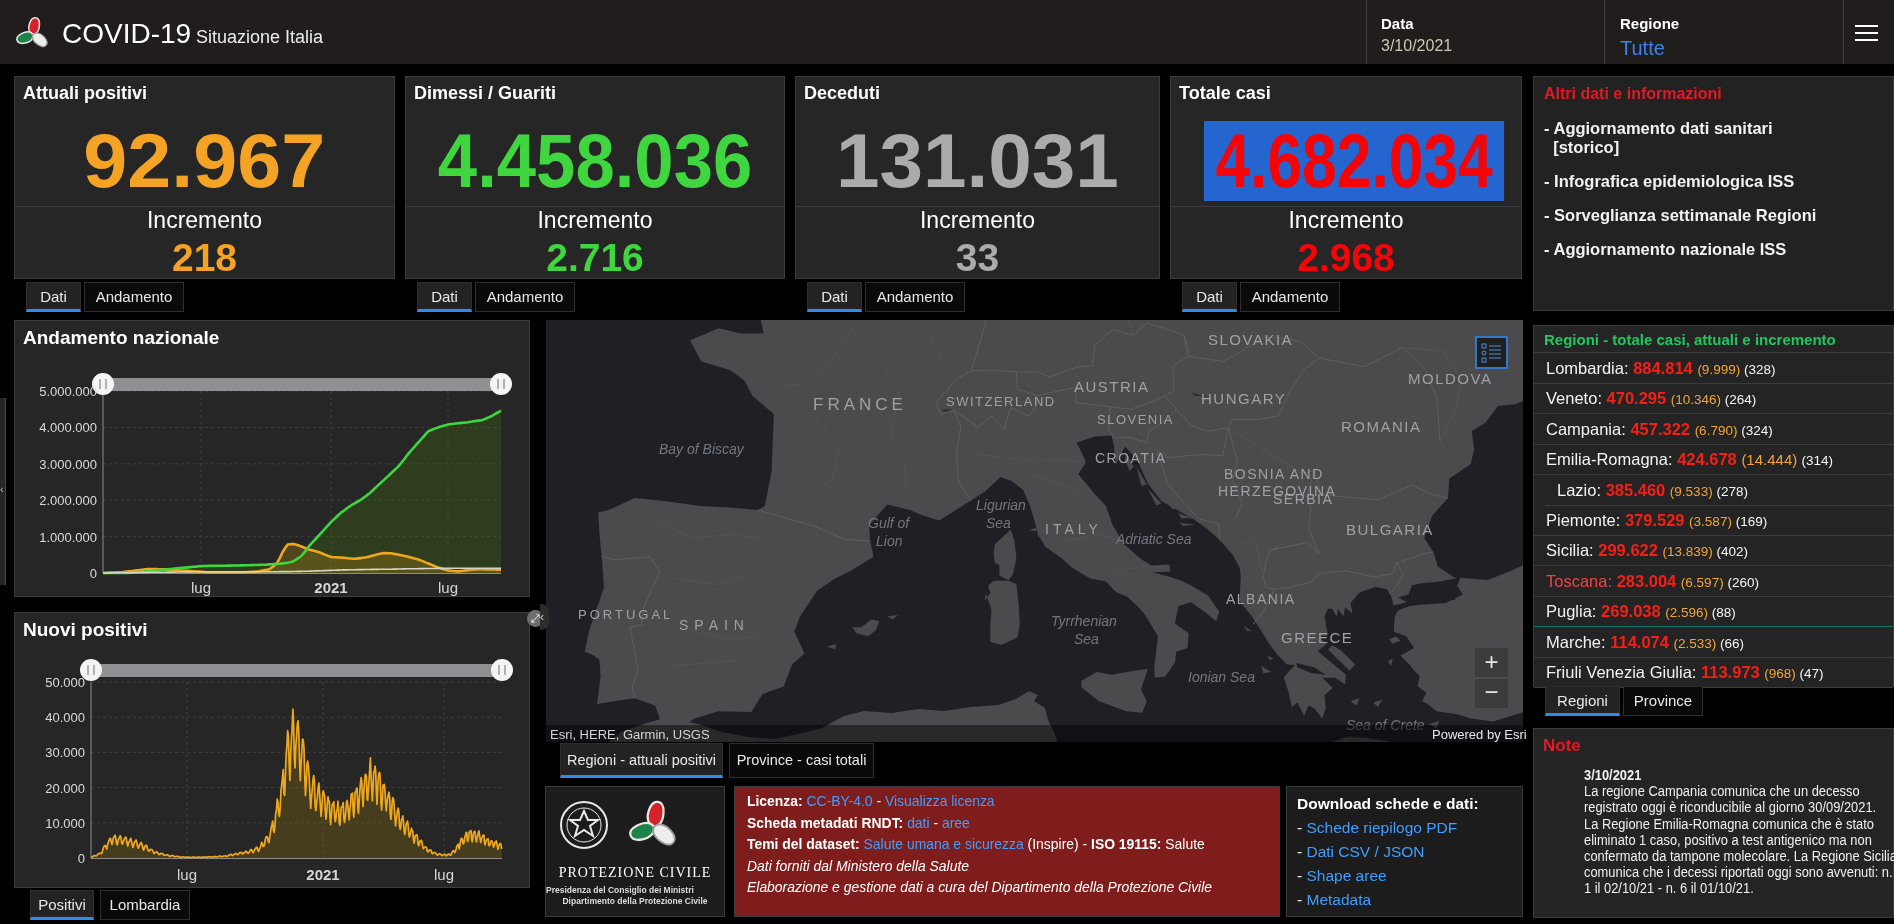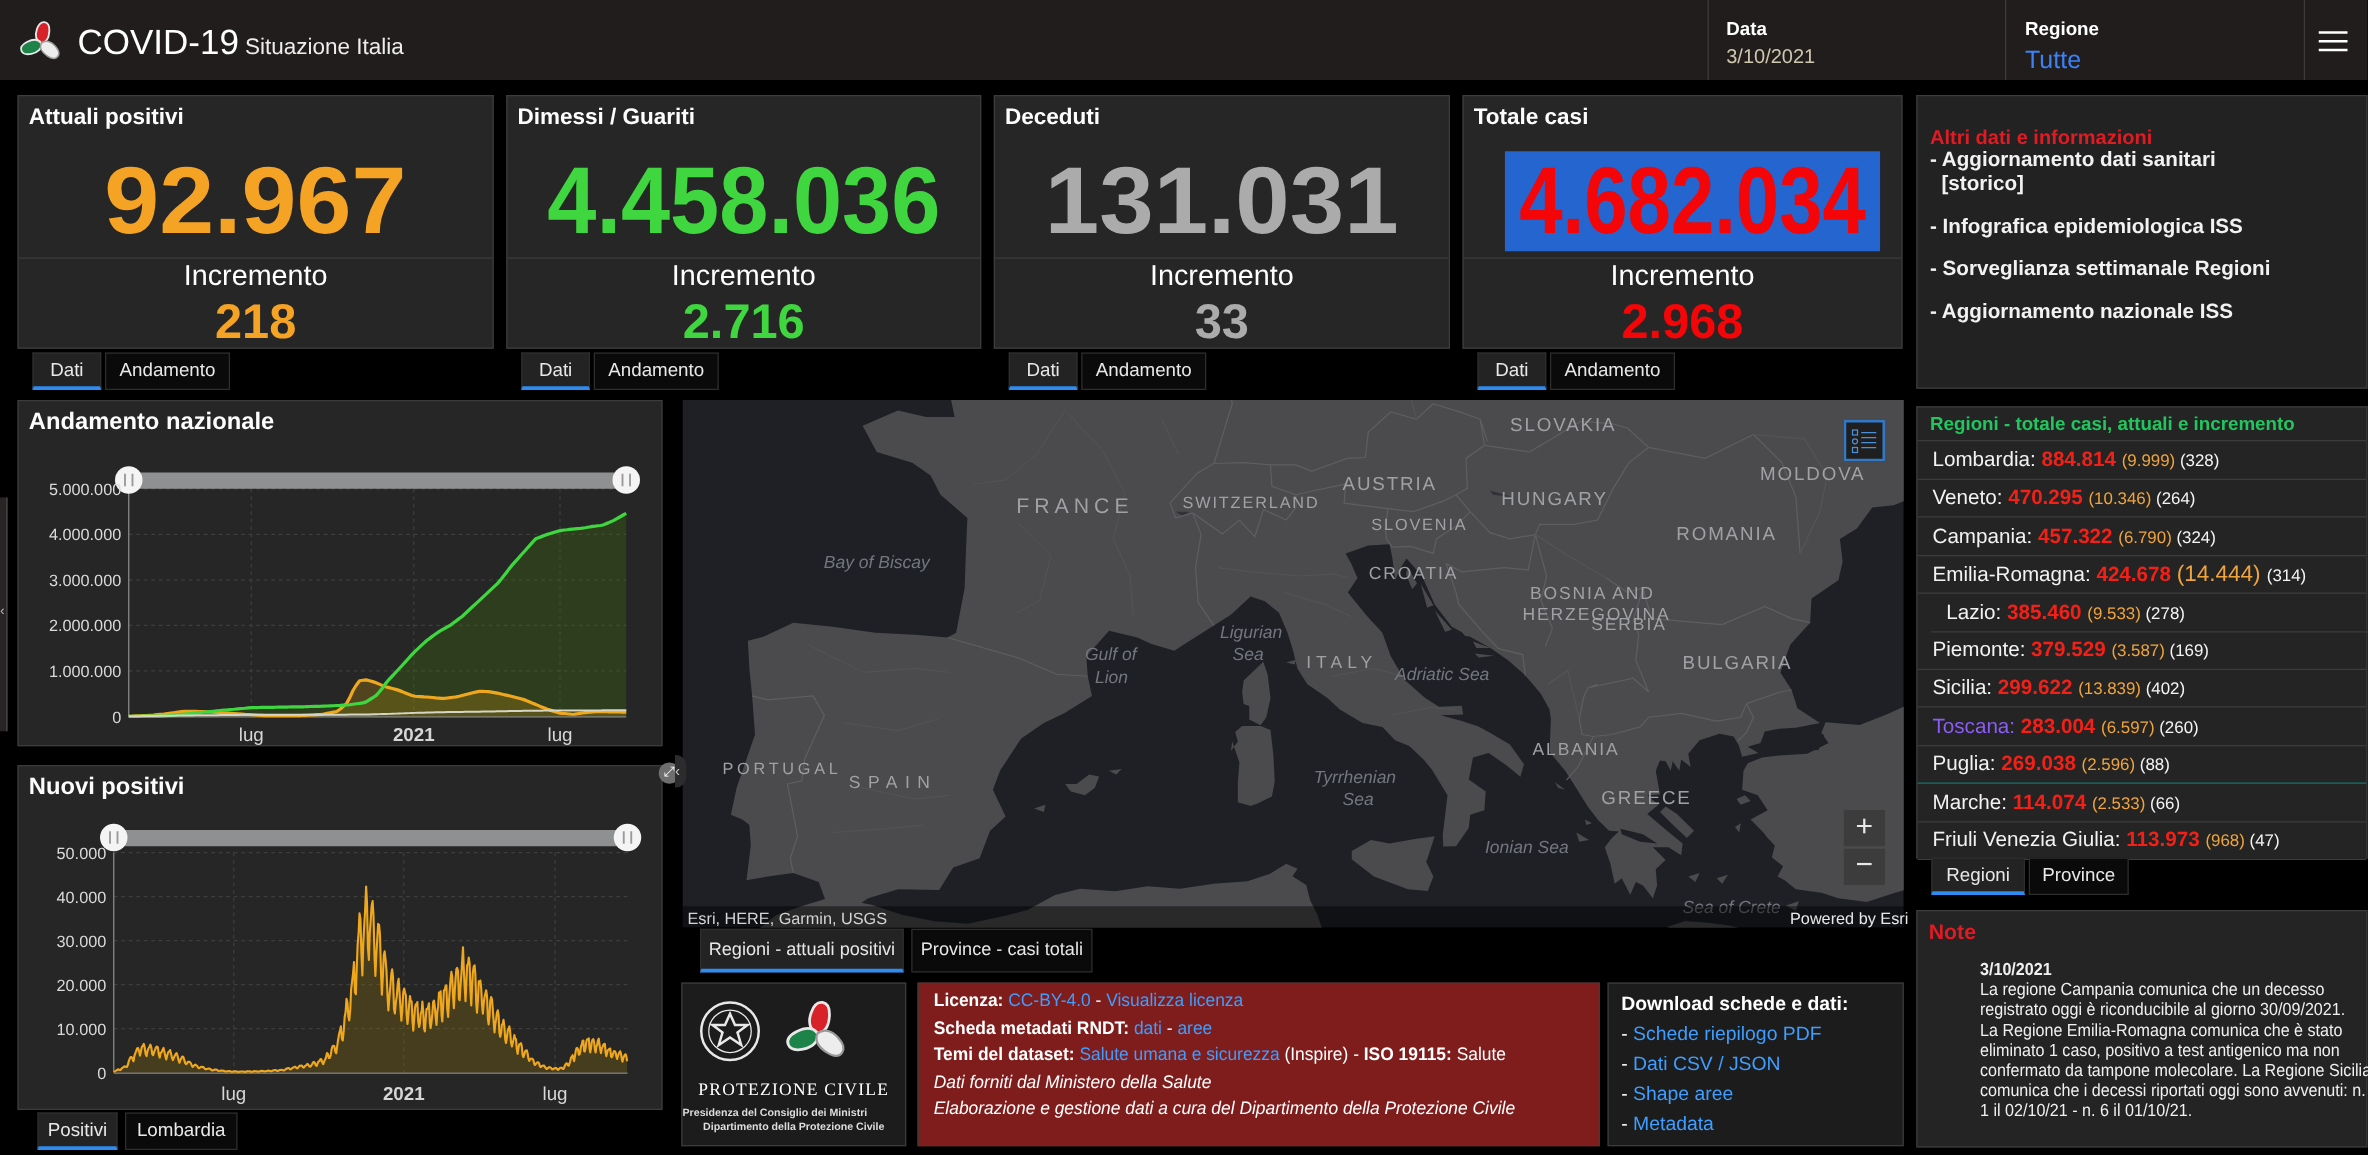--- a/index.html
+++ b/index.html
@@ -67,21 +67,21 @@
 <div class="panel" style="left:1170px;top:76px;width:352px;height:203px">
 <div class="ctitle" style="left:8px;top:6px;font-size:18px">Totale casi</div>
 <div class="bignum" style="top:40px;color:#f40508"><span style="background:#2565cf;padding:0 14px;line-height:80px;display:inline-block;transform:scaleX(0.82);transform-origin:50% 50%;">4.682.034</span></div>
 <div class="abs" style="left:0;top:129px;width:100%;border-top:1px solid #3c3c3c"></div>
 <div class="inctit">Incremento</div>
 <div class="incnum" style="color:#f40508">2.968</div>
 </div>
 <div class="tab on" style="left:1182px;top:282px;width:55px">Dati</div>
 <div class="tab" style="left:1240px;top:282px;width:100px">Andamento</div>
 <div class="panel" style="left:1533px;top:76px;width:361px;height:235px;background:#222;font-weight:bold">
-<div class="abs" style="left:10px;top:25px;font-size:16px;color:#e01b24">Altri dati e informazioni</div>
+<div class="abs" style="left:10px;top:8px;font-size:16px;color:#e01b24">Altri dati e informazioni</div>
 <div class="abs" style="left:10px;top:42px;font-size:16.5px;color:#f2f2f2;line-height:19px">- Aggiornamento dati sanitari<br>&nbsp;&nbsp;[storico]</div>
 <div class="abs" style="left:10px;top:95px;font-size:16.5px;color:#f2f2f2">- Infografica epidemiologica ISS</div>
 <div class="abs" style="left:10px;top:129px;font-size:16.5px;color:#f2f2f2">- Sorveglianza settimanale Regioni</div>
 <div class="abs" style="left:10px;top:163px;font-size:16.5px;color:#f2f2f2">- Aggiornamento nazionale ISS</div>
 </div>
 <div class="panel" style="left:14px;top:320px;width:516px;height:277px">
 <div class="ctitle" style="left:8px;top:6px">Andamento nazionale</div>
 <svg style="left:0;top:0" width="516" height="277" viewBox="0 0 516 277">
 <g stroke="#3e3e3e" stroke-dasharray="3,3">
 <line x1="88" y1="215.6" x2="486" y2="215.6"></line>
@@ -307,29 +307,29 @@
 <div class="panel" style="left:1533px;top:325px;width:361px;height:362px;background:#242424;border-bottom:none">
 <div class="abs" style="left:10px;top:5px;font-size:15px;font-weight:bold;color:#22c55e">Regioni - totale casi, attuali e incremento</div>
 <div class="abs" style="left:0;top:26px;width:100%;border-top:1px solid #3c3c3c"></div>
 <div class="abs" style="left:0;top:27px;width:100%;height:31px;border-bottom:1px solid #3c3c3c;line-height:30px;white-space:nowrap;overflow:hidden">
 <span style="font-size:16.5px;color:#f2f2f2;margin-left:12px">Lombardia: </span><span style="font-size:16.5px;font-weight:bold;color:#f32017">884.814 </span><span style="font-size:13.5px;color:#f0a53c">(9.999) </span><span style="font-size:13.5px;color:#f5f5f5">(328)</span></div>
     <div class="abs" style="left:0;top:57px;width:100%;height:31px;border-bottom:1px solid #3c3c3c;line-height:30px;white-space:nowrap;overflow:hidden">
 <span style="font-size:16.5px;color:#f2f2f2;margin-left:12px">Veneto: </span><span style="font-size:16.5px;font-weight:bold;color:#f32017">470.295 </span><span style="font-size:13.5px;color:#f0a53c">(10.346) </span><span style="font-size:13.5px;color:#f5f5f5">(264)</span></div>
     <div class="abs" style="left:0;top:88px;width:100%;height:31px;border-bottom:1px solid #3c3c3c;line-height:30px;white-space:nowrap;overflow:hidden">
 <span style="font-size:16.5px;color:#f2f2f2;margin-left:12px">Campania: </span><span style="font-size:16.5px;font-weight:bold;color:#f32017">457.322 </span><span style="font-size:13.5px;color:#f0a53c">(6.790) </span><span style="font-size:13.5px;color:#f5f5f5">(324)</span></div>
     <div class="abs" style="left:0;top:118px;width:100%;height:31px;border-bottom:1px solid #3c3c3c;line-height:30px;white-space:nowrap;overflow:hidden">
-<span style="font-size:16.5px;color:#f2f2f2;margin-left:12px">Emilia-Romagna: </span><span style="font-size:16.5px;font-weight:bold;color:#f32017">424.678 </span><span style="font-size:18px;color:#f0a53c">(14.444) </span><span style="font-size:13.5px;color:#f5f5f5">(314)</span></div>
+<span style="font-size:16.5px;color:#f2f2f2;margin-left:12px">Emilia-Romagna: </span><span style="font-size:16.5px;font-weight:bold;color:#f32017">424.678 </span><span style="font-size:15px;color:#f0a53c">(14.444) </span><span style="font-size:13.5px;color:#f5f5f5">(314)</span></div>
     <div class="abs" style="left:11px;top:149px;width:100%;height:31px;border-bottom:1px solid #3c3c3c;line-height:30px;white-space:nowrap;overflow:hidden">
 <span style="font-size:16.5px;color:#f2f2f2;margin-left:12px">Lazio: </span><span style="font-size:16.5px;font-weight:bold;color:#f32017">385.460 </span><span style="font-size:13.5px;color:#f0a53c">(9.533) </span><span style="font-size:13.5px;color:#f5f5f5">(278)</span></div>
     <div class="abs" style="left:0;top:179px;width:100%;height:31px;border-bottom:1px solid #3c3c3c;line-height:30px;white-space:nowrap;overflow:hidden">
 <span style="font-size:16.5px;color:#f2f2f2;margin-left:12px">Piemonte: </span><span style="font-size:16.5px;font-weight:bold;color:#f32017">379.529 </span><span style="font-size:13.5px;color:#f0a53c">(3.587) </span><span style="font-size:13.5px;color:#f5f5f5">(169)</span></div>
     <div class="abs" style="left:0;top:209px;width:100%;height:31px;border-bottom:1px solid #3c3c3c;line-height:30px;white-space:nowrap;overflow:hidden">
 <span style="font-size:16.5px;color:#f2f2f2;margin-left:12px">Sicilia: </span><span style="font-size:16.5px;font-weight:bold;color:#f32017">299.622 </span><span style="font-size:13.5px;color:#f0a53c">(13.839) </span><span style="font-size:13.5px;color:#f5f5f5">(402)</span></div>
     <div class="abs" style="left:0;top:240px;width:100%;height:31px;border-bottom:1px solid #3c3c3c;line-height:30px;white-space:nowrap;overflow:hidden">
-<span style="font-size:16.5px;color:#8b5cf6;margin-left:12px">Toscana: </span><span style="font-size:16.5px;font-weight:bold;color:#f32017">283.004 </span><span style="font-size:13.5px;color:#f0a53c">(6.597) </span><span style="font-size:13.5px;color:#f5f5f5">(260)</span></div>
+<span style="font-size:16.5px;color:#ef4444;margin-left:12px">Toscana: </span><span style="font-size:16.5px;font-weight:bold;color:#f32017">283.004 </span><span style="font-size:13.5px;color:#f0a53c">(6.597) </span><span style="font-size:13.5px;color:#f5f5f5">(260)</span></div>
     <div class="abs" style="left:0;top:270px;width:100%;height:31px;border-bottom:1px solid #0f766e;line-height:30px;white-space:nowrap;overflow:hidden">
 <span style="font-size:16.5px;color:#f2f2f2;margin-left:12px">Puglia: </span><span style="font-size:16.5px;font-weight:bold;color:#f32017">269.038 </span><span style="font-size:13.5px;color:#f0a53c">(2.596) </span><span style="font-size:13.5px;color:#f5f5f5">(88)</span></div>
     <div class="abs" style="left:0;top:301px;width:100%;height:31px;border-bottom:1px solid #3c3c3c;line-height:30px;white-space:nowrap;overflow:hidden">
 <span style="font-size:16.5px;color:#f2f2f2;margin-left:12px">Marche: </span><span style="font-size:16.5px;font-weight:bold;color:#f32017">114.074 </span><span style="font-size:13.5px;color:#f0a53c">(2.533) </span><span style="font-size:13.5px;color:#f5f5f5">(66)</span></div>
     <div class="abs" style="left:0;top:331px;width:100%;height:31px;border-bottom:1px solid #3c3c3c;line-height:30px;white-space:nowrap;overflow:hidden">
 <span style="font-size:16.5px;color:#f2f2f2;margin-left:12px">Friuli Venezia Giulia: </span><span style="font-size:16.5px;font-weight:bold;color:#f32017">113.973 </span><span style="font-size:13.5px;color:#f0a53c">(968) </span><span style="font-size:13.5px;color:#f5f5f5">(47)</span></div>
 </div>
 <div class="tab on" style="left:1545px;top:686px;width:75px">Regioni</div>
 <div class="tab" style="left:1623px;top:686px;width:80px">Province</div>
 <div class="panel" style="left:1533px;top:728px;width:361px;height:190px;background:#242424">

